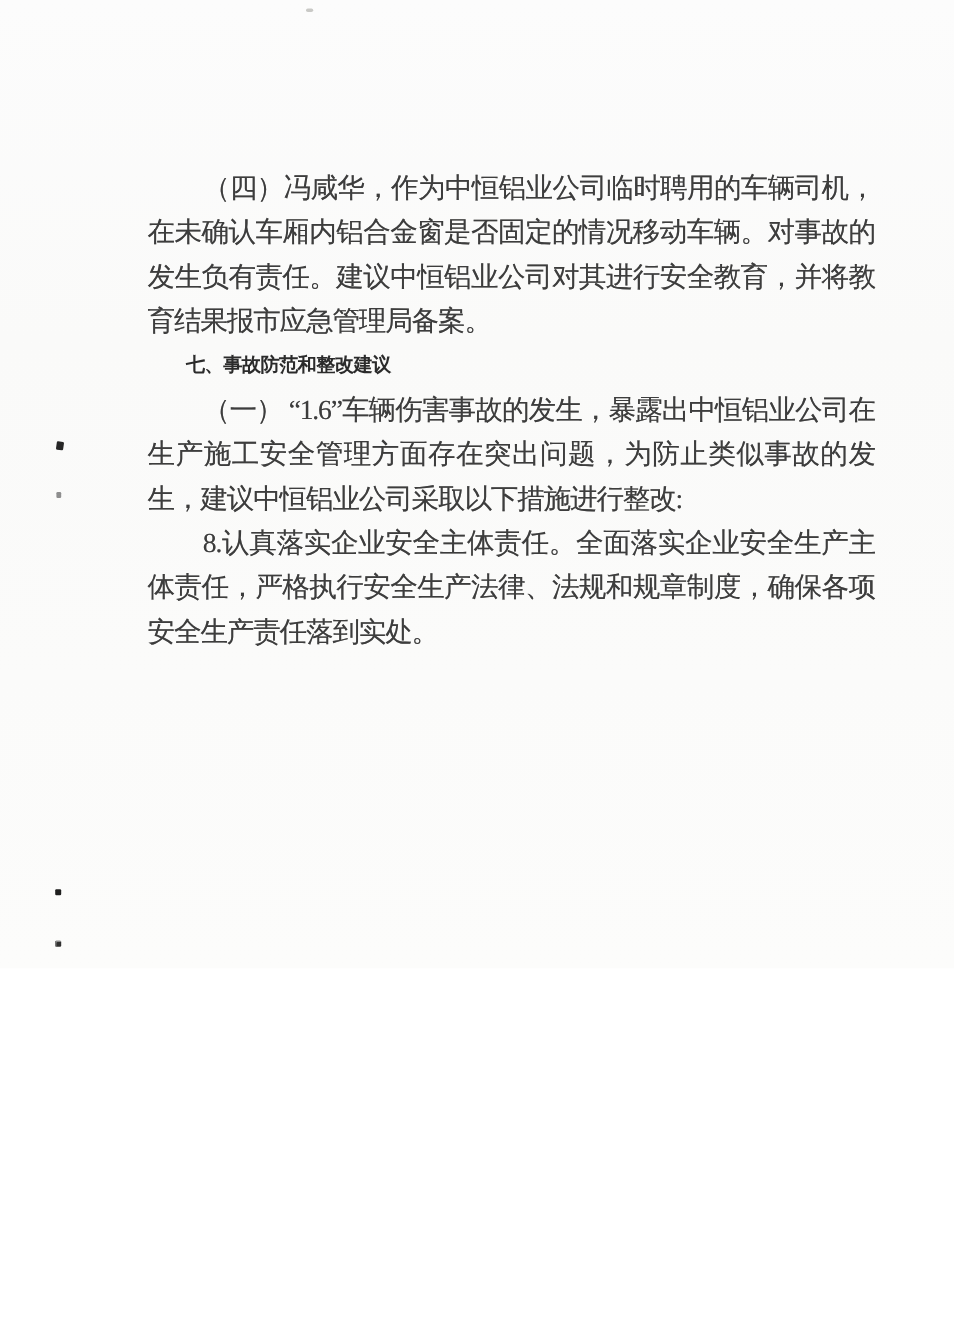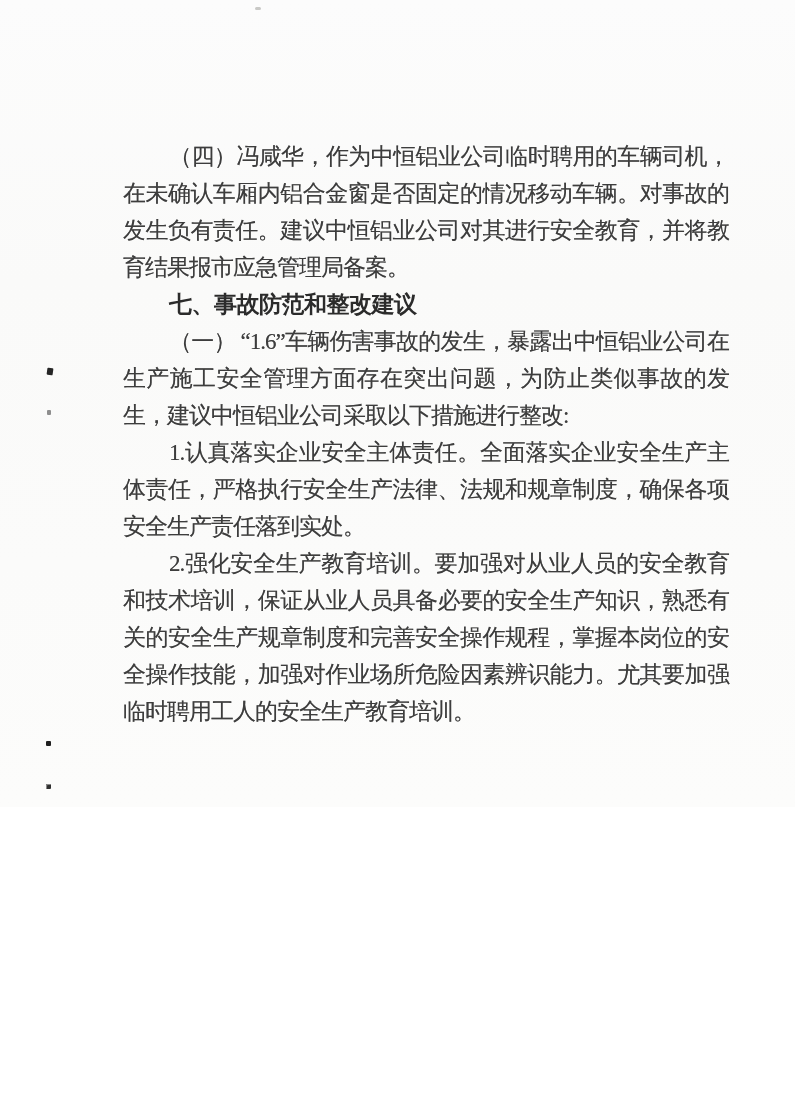--- a/index.html
+++ b/index.html
@@ -32,21 +32,21 @@
     text-indent: 2em;
     color: #3d3d3d;
     
     text-shadow: 0 0 0.4px rgba(60,60,60,0.55);
   }
   .section-heading {
     margin: 0;
     text-indent: 2em;
     font-family: "Liberation Sans", "DejaVu Sans", sans-serif;
     font-weight: bold;
-    font-size: 23px;
+    font-size: 16px;
     line-height: 37px;
     color: #2b2b2b;
     letter-spacing: -0.5px;
   }
   .page-number {
     position: absolute;
     left: 648px;
     top: 1000px;
     font-size: 21px;
     letter-spacing: 2px;
@@ -77,19 +77,18 @@
   <div class="speck speck-top-smudge"></div>
   <div class="speck speck-1"></div>
   <div class="speck speck-2"></div>
   <div class="speck speck-3"></div>
   <div class="speck speck-4"></div>
 
   <main class="text-column">
     <p class="body-para">（四）冯咸华，作为中恒铝业公司临时聘用的车辆司机，在未确认车厢内铝合金窗是否固定的情况移动车辆。对事故的发生负有责任。建议中恒铝业公司对其进行安全教育，并将教育结果报市应急管理局备案。</p>
     <h2 class="section-heading">七、事故防范和整改建议</h2>
     <p class="body-para">（一） “1.6”车辆伤害事故的发生，暴露出中恒铝业公司在生产施工安全管理方面存在突出问题，为防止类似事故的发生，建议中恒铝业公司采取以下措施进行整改:</p>
-    <p class="body-para">1.认真落实企业安全主体责任。全面落实企业安全生产主体责任，严格执行安全生产法律、法规和规章制度，确保各项安全生产责任落到实处。</p>
-    <p class="body-para">2.强化安全生产教育培训。要加强对从业人员的安全教育和技术培训，保证从业人员具备必要的安全生产知识，熟悉有关的安全生产规章制度和完善安全操作规程，掌握本岗位的安全操作技能，加强对作业场所危险因素辨识能力。尤其要加强临时聘用工人的安全生产教育培训。</p>
+    <p class="body-para">8.认真落实企业安全主体责任。全面落实企业安全生产主体责任，严格执行安全生产法律、法规和规章制度，确保各项安全生产责任落到实处。</p>
   </main>
 
   <div class="page-number">— 9 —</div>
 
 </div>
 
 </body></html>

